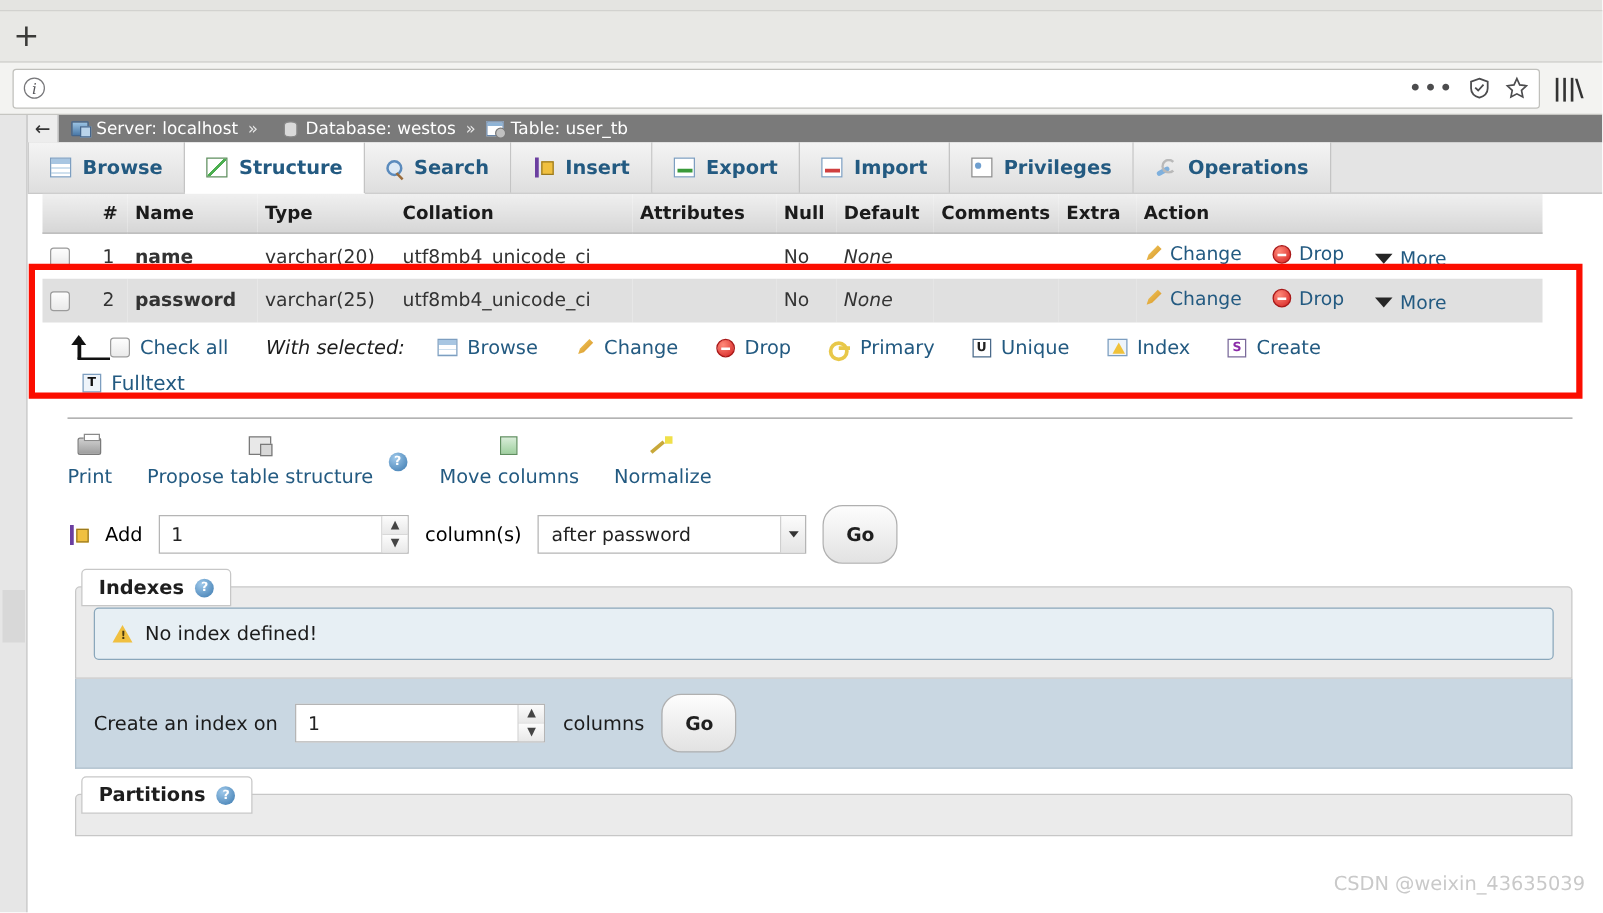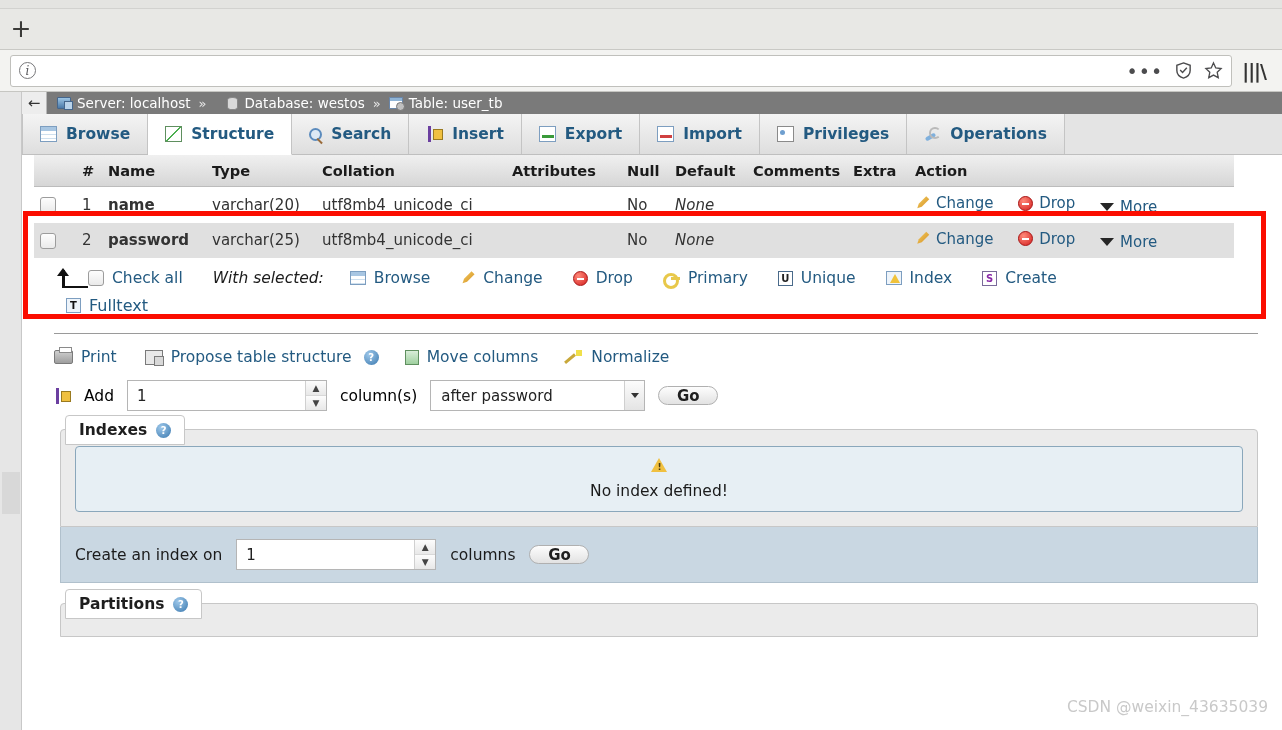--- a/index.html
+++ b/index.html
@@ -340,21 +340,21 @@
     margin: 18px 24px 0 32px;
     border-top: 1px solid #9a9a9a;
   }
 
   
   .printrow {
     display: flex; align-items: center;
     padding: 14px 0 0 32px;
     font-size: 15.5px;
   }
-  .pitem { display: inline-flex; align-items: center; gap: 8px; margin-right: 28px; color: #235a81; cursor: pointer; }
+  .pitem { display: inline-flex; align-items: center; gap: 8px; margin-right: 28px; color: #235a81; cursor: pointer; flex-direction: column; }
   .ico-print { width:19px; height:14px; display:inline-block; flex:none; position:relative;
       background: linear-gradient(#cfcfcf,#9e9e9e); border:1px solid #7a7a7a; border-radius:2px; }
   .ico-print::after { content:""; position:absolute; left:4px; top:-4px; width:11px; height:4px; background:#fff; border:1px solid #8a8a8a; }
   .ico-propose { width:18px; height:15px; display:inline-block; flex:none; position:relative;
       background:#e8e8e8; border:1px solid #7a7a7a; }
   .ico-propose::after { content:""; position:absolute; right:-2px; bottom:-2px; width:8px; height:8px; background:#d8d8d8; border:1px solid #7a7a7a; }
   .ico-help { width:15px; height:15px; border-radius:50%; display:inline-block; flex:none;
       background: radial-gradient(circle at 35% 30%, #9ec8ea, #3a78ae);
       color:#fff; font-size:10px; font-weight:bold; text-align:center; line-height:15px; }
   .ico-move { width:14px; height:15px; display:inline-block; flex:none; position:relative;
@@ -403,21 +403,21 @@
   }
   .sel-arrow {
     margin-left: auto; width: 20px; height: 100%;
     background: linear-gradient(#fcfcfc,#e4e4e4);
     border-left: 1px solid #cfcfcf;
     display: flex; align-items: center; justify-content: center;
     cursor: pointer;
   }
   .sel-arrow i { width:0;height:0;border-left:4px solid transparent;border-right:4px solid transparent;border-top:5px solid #333; display:block; }
   .gobtn {
-    min-width: 60px; height: 19px;
+    min-width: 60px; height: 47px;
     border: 1px solid #b0b0b0;
     border-radius: 16px;
     background: linear-gradient(#fdfdfd, #e2e2e2);
     display: flex; align-items: center; justify-content: center;
     font-size: 15px; font-weight: bold; color: #1f1f1f;
     cursor: pointer;
     padding: 0 14px;
   }
 
   
@@ -441,21 +441,21 @@
     color: #1e1e1e;
     display: flex; align-items: center; gap: 9px;
   }
   .notice {
     border: 1px solid #8aa7bb;
     background: #e7eff4;
     border-radius: 4px;
     padding: 11px 14px;
     font-size: 15.5px;
     color: #1b1b1b;
-    display: flex; align-items: center; gap: 10px; flex-direction: column;
+    display: flex; align-items: center; gap: 10px;
   }
   .ico-warn {
     width: 0; height: 0; flex: none;
     border-left: 8px solid transparent;
     border-right: 8px solid transparent;
     border-bottom: 14px solid #f0c040;
     position: relative;
   }
   .ico-warn::after { content:"!"; position:absolute; left:-1.5px; top:4px; font-size:9px; color:#4a3a10; font-weight:bold; }
 

